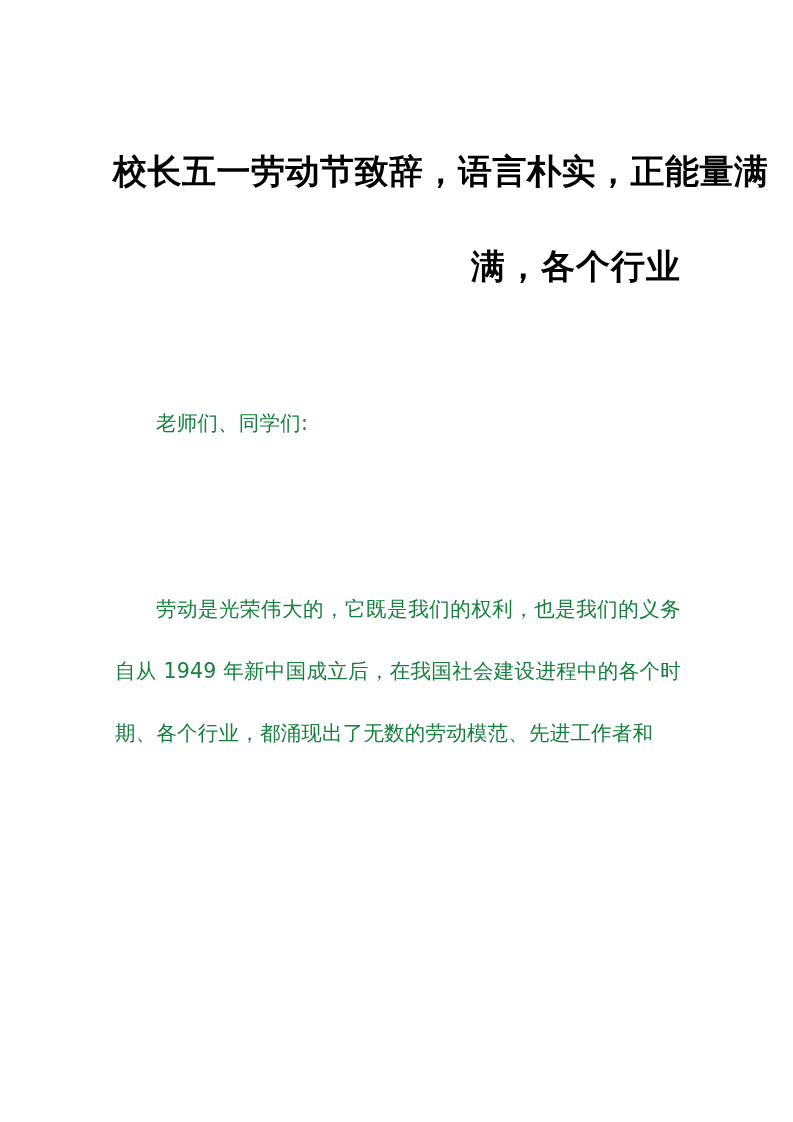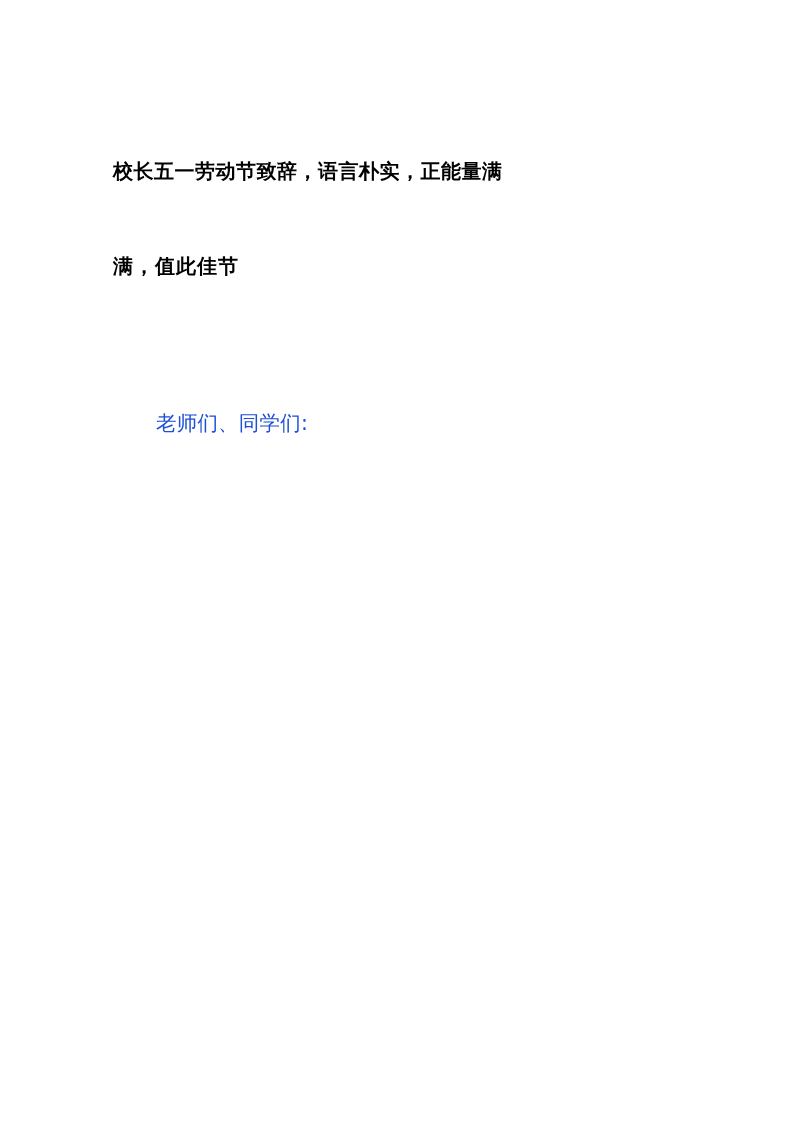--- a/index.html
+++ b/index.html
@@ -20,22 +20,22 @@
     color: #000000;
     -webkit-font-smoothing: antialiased;
   }
 
   
   .doc-title {
     position: absolute;
     left: 113px;
     top: 124px;
     width: 568px;
-    text-align: left;
-    font-size: 20px;
+    text-align: right;
+    font-size: 34px;
     font-weight: bold;
     line-height: 95px;
     letter-spacing: 0.5px;
     color: #000000;
   }
 
   .doc-title .title-line {
     display: block;
     white-space: nowrap;
   }
@@ -46,21 +46,21 @@
 
   
   .doc-body {
     position: absolute;
     left: 115px;
     top: 392px;
     width: 566px;
     font-size: 20.5px;
     font-weight: normal;
     line-height: 62px;
-    color: #1d4ed8;
+    color: #15803d;
     text-align: justify;
     text-justify: inter-ideograph;
     letter-spacing: 0.2px;
   }
 
   .para {
     margin: 0;
     text-indent: 2em;
     text-align: justify;
     text-justify: inter-ideograph;
@@ -80,28 +80,29 @@
     
   }
 </style>
 </head>
 <body>
 
 <div class="page">
 
   <div class="doc-title">
     <span class="title-line title-line-1">校长五一劳动节致辞，语言朴实，正能量满</span>
-    <span class="title-line title-line-2">满，值此佳节</span>
+    <span class="title-line title-line-2">满，各个行业</span>
   </div>
 
   <div class="doc-body">
 
     <p class="para salutation">老师们、同学们:</p>
 
     <div class="spacer"></div>
 
 
     <div class="spacer"></div>
 
+    <p class="para last">劳动是光荣伟大的，它既是我们的权利，也是我们的义务自从 1949 年新中国成立后，在我国社会建设进程中的各个时期、各个行业，都涌现出了无数的劳动模范、先进工作者和</p>
 
   </div>
 
 </div>
 
 </body></html>

